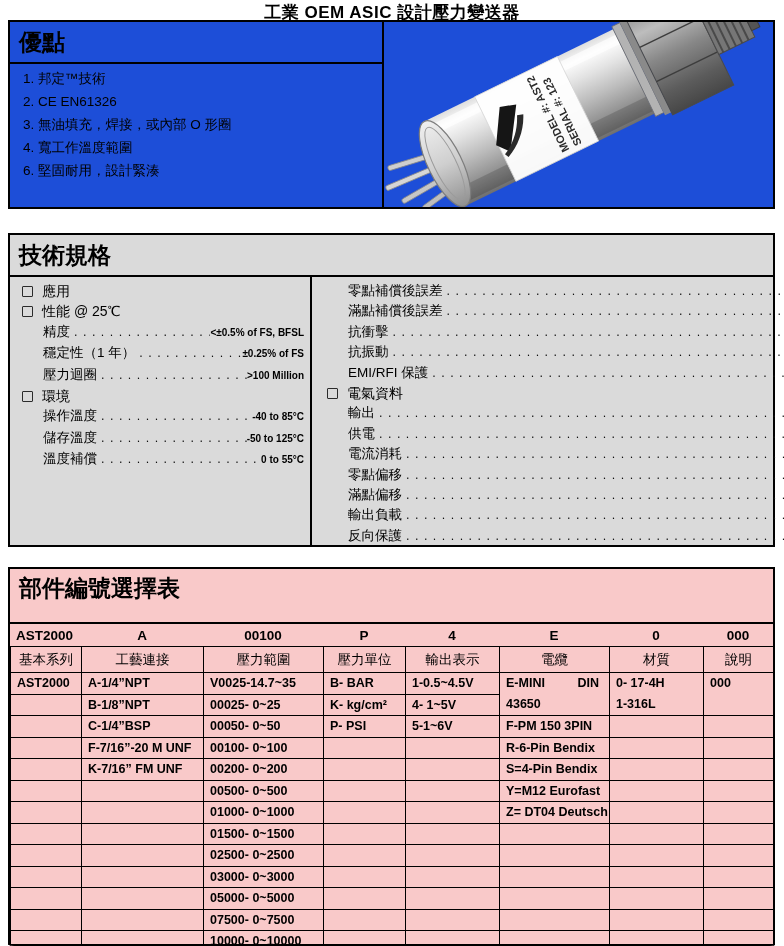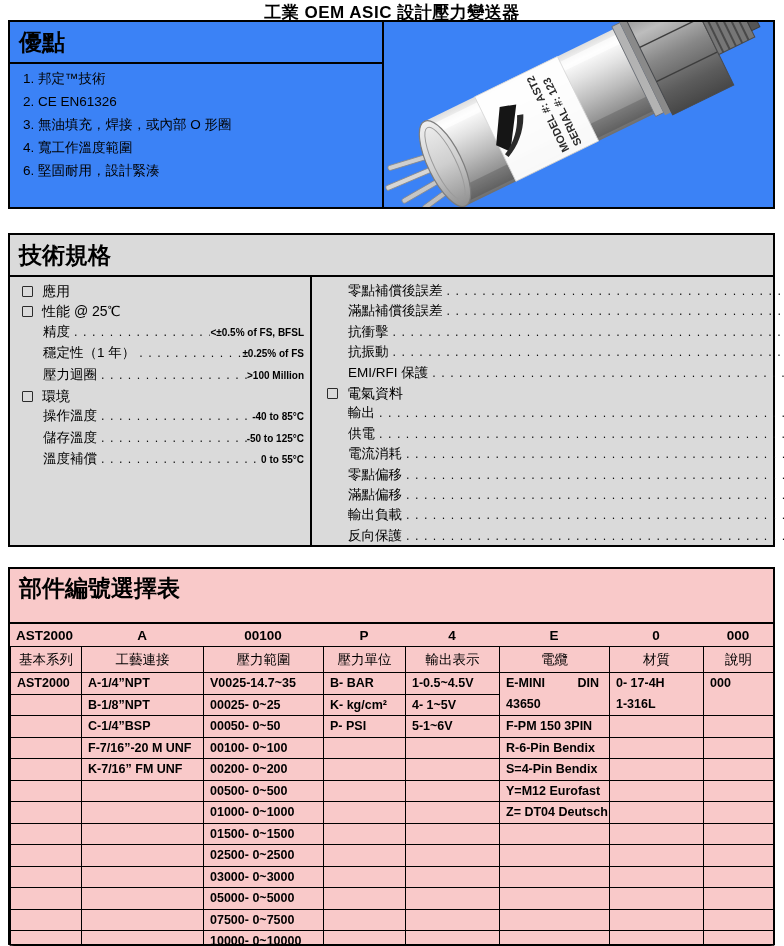--- a/index.html
+++ b/index.html
@@ -2,21 +2,21 @@
 <html><head>
 <meta charset="utf-8">
 <style>
   html,body{margin:0;padding:0;background:#fff;}
   .page{position:relative;width:784px;height:946px;background:#ffffff;color:#000;
         font-family:"Liberation Sans",sans-serif;overflow:hidden;border-radius:14px;}
   .doc-title{position:absolute;top:1px;left:0;width:100%;text-align:center;
              font-size:17px;font-weight:bold;letter-spacing:.5px;}
   
   .adv-box{position:absolute;left:8px;top:20px;width:767px;height:189px;
-           border:2px solid #000;background:#3b82f6;box-sizing:border-box;display:flex;}
+           border:2px solid #000;background:#1d4ed8;box-sizing:border-box;display:flex;}
   .adv-left{width:374px;border-right:2px solid #000;box-sizing:border-box;display:flex;flex-direction:column;}
   .band-title{height:42px;line-height:40px;border-bottom:2px solid #000;font-size:23px;
               font-weight:bold;padding-left:9px;box-sizing:border-box;}
   .adv-list{list-style:none;margin:3px 0 0 0;padding:0 4px 0 13px;font-size:13.5px;}
   .adv-list li{line-height:23px;white-space:nowrap;}
   .adv-right{flex:1;position:relative;overflow:hidden;}
   
   .specs-box{position:absolute;left:8px;top:233px;width:767px;height:314px;border:2px solid #000;
              background:#DADADA;box-sizing:border-box;display:flex;flex-direction:column;}
   .specs-cols{flex:1;display:flex;min-height:0;}

